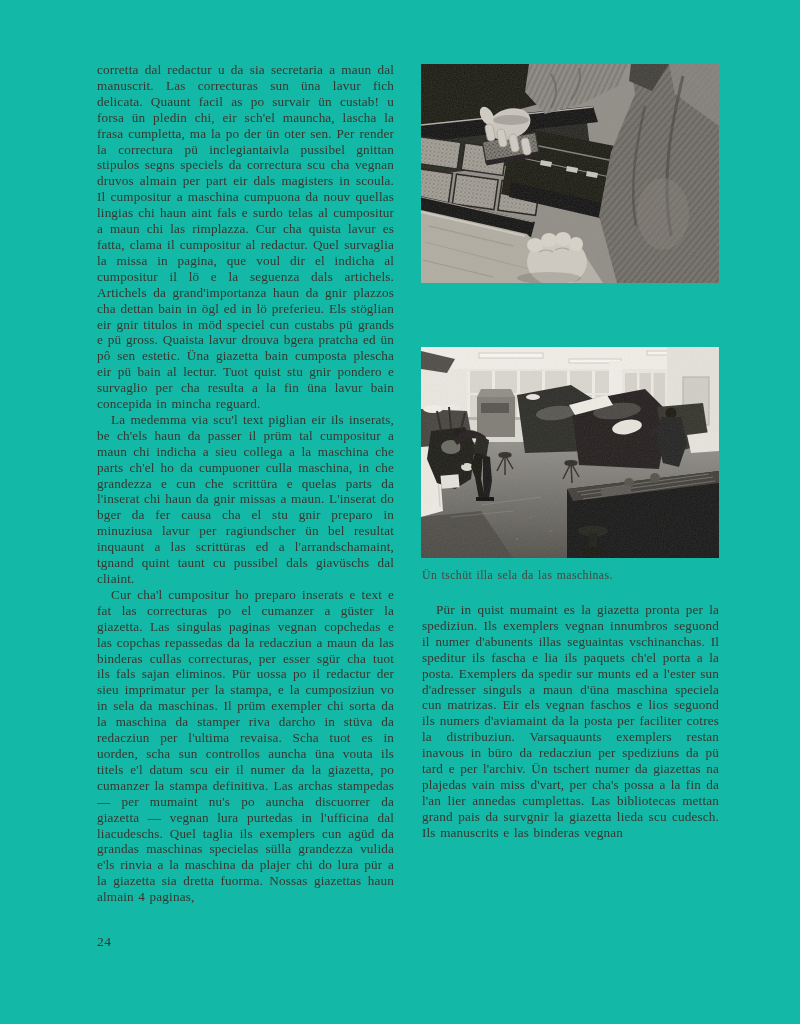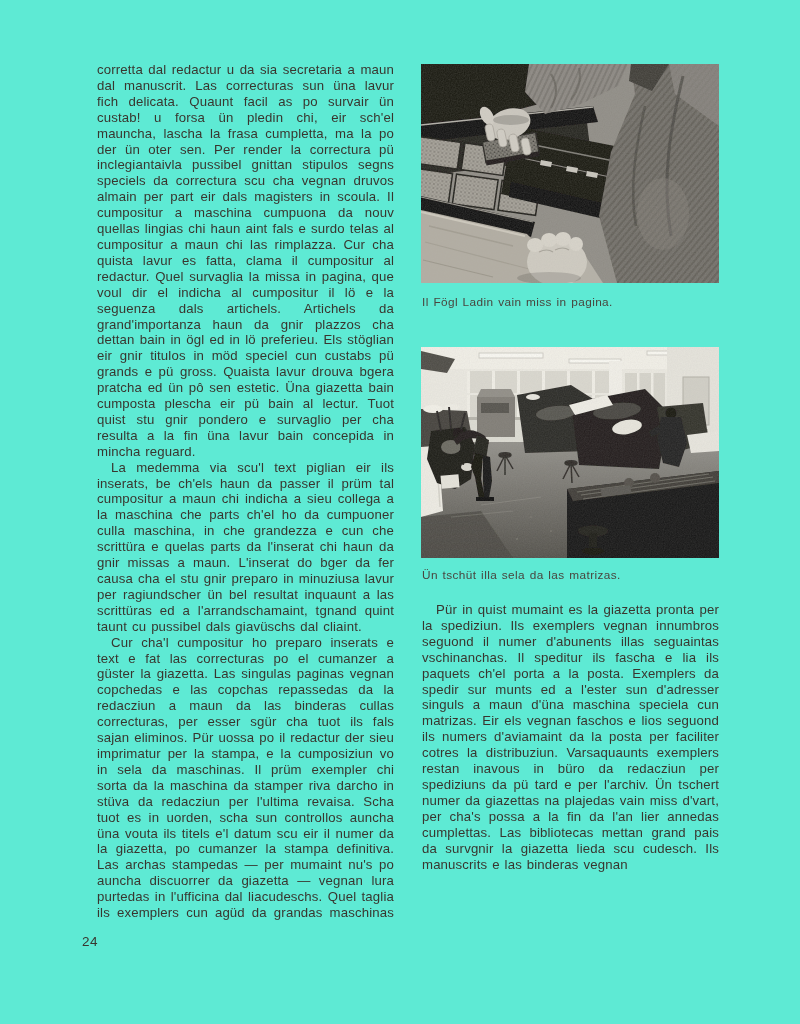--- a/index.html
+++ b/index.html
@@ -1,32 +1,32 @@
 <!DOCTYPE html>
 <html><head>
 <meta charset="utf-8">
 <style>
   html,body{margin:0;padding:0;background:#f3f2ee;}
-  .page{position:relative;width:800px;height:1024px;background:#5eead4;overflow:hidden;
-        font-family:Liberation Sans, sans-serif;color:#39362f;}
+  .page{position:relative;width:800px;height:1024px;background:#14b8a6;overflow:hidden;
+        font-family:Liberation Serif, serif;color:#39362f;}
   .col{position:absolute;width:297px;font-size:13.2px;line-height:15.9px;
        text-align:justify;letter-spacing:0.15px;word-spacing:1.1px;overflow:hidden;}
   .col p{margin:0;}
   .col p.indent{text-indent:14px;}
   #left-col{left:97px;top:62px;height:862px;}
   #right-col{left:422px;top:602px;height:325px;}
   .fig{position:absolute;left:421px;margin:0;}
   .fig svg{display:block;}
   #fig1{top:64px;}
   #fig2{top:347px;}
   .caption{position:absolute;left:422px;width:297px;font-size:11.8px;
            color:#49463f;letter-spacing:0.4px;word-spacing:1px;}
   #cap1{top:295px;}
   #cap2{top:568px;}
-  #pagenum{position:absolute;left:82px;top:934px;font-size:13.5px;letter-spacing:0.5px;}
+  #pagenum{position:absolute;left:97px;top:934px;font-size:13.5px;letter-spacing:0.5px;}
 </style>
 </head>
 <body>
 
 <div class="page">
 
   <div class="col" id="left-col">
     <p>corretta dal redactur u da sia secretaria a maun dal manuscrit. Las correcturas sun üna lavur fich delicata. Quaunt facil as po survair ün custab! u forsa ün pledin chi, eir sch'el mauncha, lascha la frasa cumpletta, ma la po der ün oter sen. Per render la correctura pü inclegiantaivla pussibel gnittan stipulos segns speciels da correctura scu cha vegnan druvos almain per part eir dals magisters in scoula. Il cumpositur a maschina cumpuona da nouv quellas lingias chi haun aint fals e surdo telas al cumpositur a maun chi las rimplazza. Cur cha quista lavur es fatta, clama il cumpositur al redactur. Quel survaglia la missa in pagina, que voul dir el indicha al cumpositur il lö e la seguenza dals artichels. Artichels da grand'importanza haun da gnir plazzos cha dettan bain in ögl ed in lö preferieu. Els stöglian eir gnir titulos in möd speciel cun custabs pü grands e pü gross. Quaista lavur drouva bgera pratcha ed ün pô sen estetic. Üna giazetta bain cumposta plescha eir pü bain al lectur. Tuot quist stu gnir pondero e survaglio per cha resulta a la fin üna lavur bain concepida in mincha reguard.</p>
     <p class="indent">La medemma via scu'l text piglian eir ils inserats, be ch'els haun da passer il prüm tal cumpositur a maun chi indicha a sieu collega a la maschina che parts ch'el ho da cumpuoner culla maschina, in che grandezza e cun che scrittüra e quelas parts da l'inserat chi haun da gnir missas a maun. L'inserat do bger da fer causa cha el stu gnir preparo in minuziusa lavur per ragiundscher ün bel resultat inquaunt a las scrittüras ed a l'arrandschamaint, tgnand quint taunt cu pussibel dals giavüschs dal cliaint.</p>
     <p class="indent">Cur cha'l cumpositur ho preparo inserats e text e fat las correcturas po el cumanzer a güster la giazetta. Las singulas paginas vegnan copchedas e las copchas repassedas da la redacziun a maun da las binderas cullas correcturas, per esser sgür cha tuot ils fals sajan eliminos. Pür uossa po il redactur der sieu imprimatur per la stampa, e la cumposiziun vo in sela da maschinas. Il prüm exempler chi sorta da la maschina da stamper riva darcho in stüva da redacziun per l'ultima revaisa. Scha tuot es in uorden, scha sun controllos auncha üna vouta ils titels e'l datum scu eir il numer da la giazetta, po cumanzer la stampa definitiva. Las archas stampedas — per mumaint nu's po auncha discuorrer da giazetta — vegnan lura purtedas in l'ufficina dal liacudeschs. Quel taglia ils exemplers cun agüd da grandas maschinas specielas sülla grandezza vulida e'ls rinvia a la maschina da plajer chi do lura pür a la giazetta sia dretta fuorma. Nossas giazettas haun almain 4 paginas,</p>
@@ -139,21 +139,20 @@
           <ellipse cx="128" cy="176" rx="8" ry="7" fill="#d9d5cb"></ellipse>
           <ellipse cx="142" cy="175" rx="8" ry="7" fill="#d9d5cb"></ellipse>
           <ellipse cx="155" cy="180" rx="7" ry="7" fill="#d9d5cb"></ellipse>
           <path d="M118,188 Q126,184 132,188 M134,186 Q142,182 148,186" stroke="#a7a399" stroke-width="1.2" fill="none"></path>
           <ellipse cx="128" cy="214" rx="32" ry="6" fill="#000000" opacity="0.15"></ellipse>
         </g>
       </g>
       <rect width="298" height="219" filter="url(#noise1)" opacity="0.5"></rect>
     </svg>
   </figure>
-  <div class="caption" id="cap1">Il Fögl Ladin vain miss in pagina.</div>
 
   <figure class="fig" id="fig2">
     <svg width="298" height="211" viewBox="0 0 298 211">
       <defs>
         <linearGradient id="floorG" x1="0" y1="0" x2="0" y2="1">
           <stop offset="0" stop-color="#92908a"></stop>
           <stop offset="1" stop-color="#53514b"></stop>
         </linearGradient>
         <filter id="noise2" x="0" y="0" width="100%" height="100%">
           <feTurbulence type="fractalNoise" baseFrequency="0.85" numOctaves="2"></feTurbulence>
@@ -276,21 +275,21 @@
           <line x1="60" y1="158" x2="120" y2="150" stroke="#a3a199" stroke-width="1.2" opacity="0.35"></line>
           <line x1="30" y1="170" x2="92" y2="164" stroke="#a3a199" stroke-width="1.2" opacity="0.3"></line>
           <circle cx="110" cy="170" r="1" fill="#77756d"></circle>
           <circle cx="130" cy="184" r="1" fill="#77756d"></circle>
           <circle cx="96" cy="192" r="1.2" fill="#6f6d65"></circle>
         </g>
       </g>
       <rect width="298" height="211" filter="url(#noise2)" opacity="0.45"></rect>
     </svg>
   </figure>
-  <div class="caption" id="cap2">Ün tschüt illa sela da las matrizas.</div>
+  <div class="caption" id="cap2">Ün tschüt illa sela da las maschinas.</div>
 
   <div class="col" id="right-col">
     <p class="indent">Pür in quist mumaint es la giazetta pronta per la spediziun. Ils exemplers vegnan innumbros seguond il numer d'abunents illas seguaintas vschinanchas. Il speditur ils fascha e lia ils paquets ch'el porta a la posta. Exemplers da spedir sur munts ed a l'ester sun d'adresser singuls a maun d'üna maschina speciela cun matrizas. Eir els vegnan faschos e lios seguond ils numers d'aviamaint da la posta per faciliter cotres la distribuziun. Varsaquaunts exemplers restan inavous in büro da redacziun per spediziuns da pü tard e per l'archiv. Ün tschert numer da giazettas na plajedas vain miss d'vart, per cha's possa a la fin da l'an lier annedas cumplettas. Las bibliotecas mettan grand pais da survgnir la giazetta lieda scu cudesch. Ils manuscrits e las binderas vegnan</p>
   </div>
 
   <div id="pagenum">24</div>
 
 </div>
 
 </body></html>

